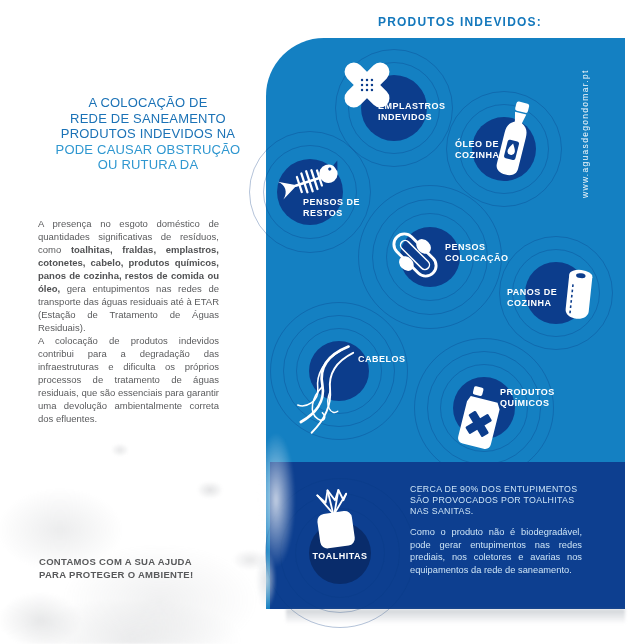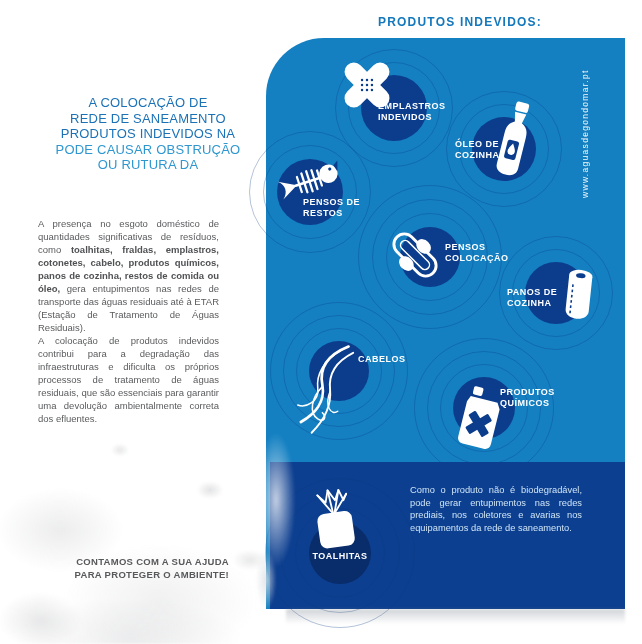--- a/index.html
+++ b/index.html
@@ -31,21 +31,21 @@
     color:#1478bc;letter-spacing:1.2px;}
 
   
   .heading{position:absolute;left:28px;top:95px;width:240px;text-align:center;
     font-size:13px;line-height:15.5px;letter-spacing:.2px;}
   .heading .hb{font-weight:normal;color:#1b72b6;}
   .heading .hl{font-weight:normal;color:#2f97d0;}
   .intro-body{position:absolute;left:38px;top:201px;width:181px;
     font-size:9.5px;line-height:13px;color:#5a5b5d;text-align:justify;margin-top:16px;}
   .intro-body b{color:#515254;}
-  .footer-note{position:absolute;left:39px;top:556px;width:190px;text-align:right;
+  .footer-note{position:absolute;left:39px;top:556px;width:190px;text-align:left;
     font-size:9.5px;line-height:12.5px;font-weight:bold;color:#58595b;letter-spacing:.3px;}
 
   
   .panel{position:absolute;left:266px;top:38px;width:359px;height:571px;
     background:#1480c2;border-radius:58px 0 0 0;}
   .vertical-url{position:absolute;left:314px;top:24px;height:136px;
     writing-mode:vertical-rl;transform:rotate(180deg);
     color:#ffffff;font-size:8.5px;letter-spacing:1.3px;opacity:.95;}
 
   
@@ -66,21 +66,21 @@
   #pr-pensos{left:164px;top:219px;}
   #pr-panos{left:290px;top:255px;}
   #pr-cabelos{left:73px;top:333px;}
   #pr-quimicos{left:218px;top:370px;}
   #pr-toalhitas{left:74px;top:515px;}
 
   
   .navy-box{position:absolute;left:4px;top:424px;right:0;height:147px;background:#0d3f90;}
   .navy-text{position:absolute;left:140px;top:22px;width:172px;color:#cde4f6;}
   .navy-text .nh{font-size:8.8px;line-height:11px;letter-spacing:.3px;}
-  .navy-text .nb{font-size:9.3px;line-height:12.7px;text-align:justify;}
+  .navy-text .nb{margin-top:9px;font-size:9.3px;line-height:12.7px;text-align:justify;}
 </style>
 </head>
 <body>
 
 <div class="page">
 
   <div class="splash"></div>
 
   <div class="main-title">PRODUTOS INDEVIDOS:</div>
 
@@ -246,20 +246,21 @@
         </g>
       </svg>
       <div class="plabel" style="left:16px;top:-21px">
         <div>PRODUTOS</div>
         <div>QUÍMICOS</div>
       </div>
     </div>
 
     <div class="navy-box">
       <div class="navy-text">
+        <div class="nh">CERCA DE 90% DOS ENTUPIMENTOS SÃO PROVOCADOS POR TOALHITAS NAS SANITAS.</div>
         <div class="nb">Como o produto não é biodegradável, pode gerar entupimentos nas redes prediais, nos coletores e avarias nos equipamentos da rede de saneamento.</div>
       </div>
     </div>
 
     <div class="prod" id="pr-toalhitas">
       <i class="ring" style="width:90px;height:90px"></i>
       <i class="ring" style="width:120px;height:120px"></i>
       <i class="ring" style="width:150px;height:150px"></i>
       <span class="disc dark" style="width:62px;height:62px"></span>
       <svg class="picon" style="left:-33px;top:-67px" width="56" height="66" viewBox="0 0 90 110">

